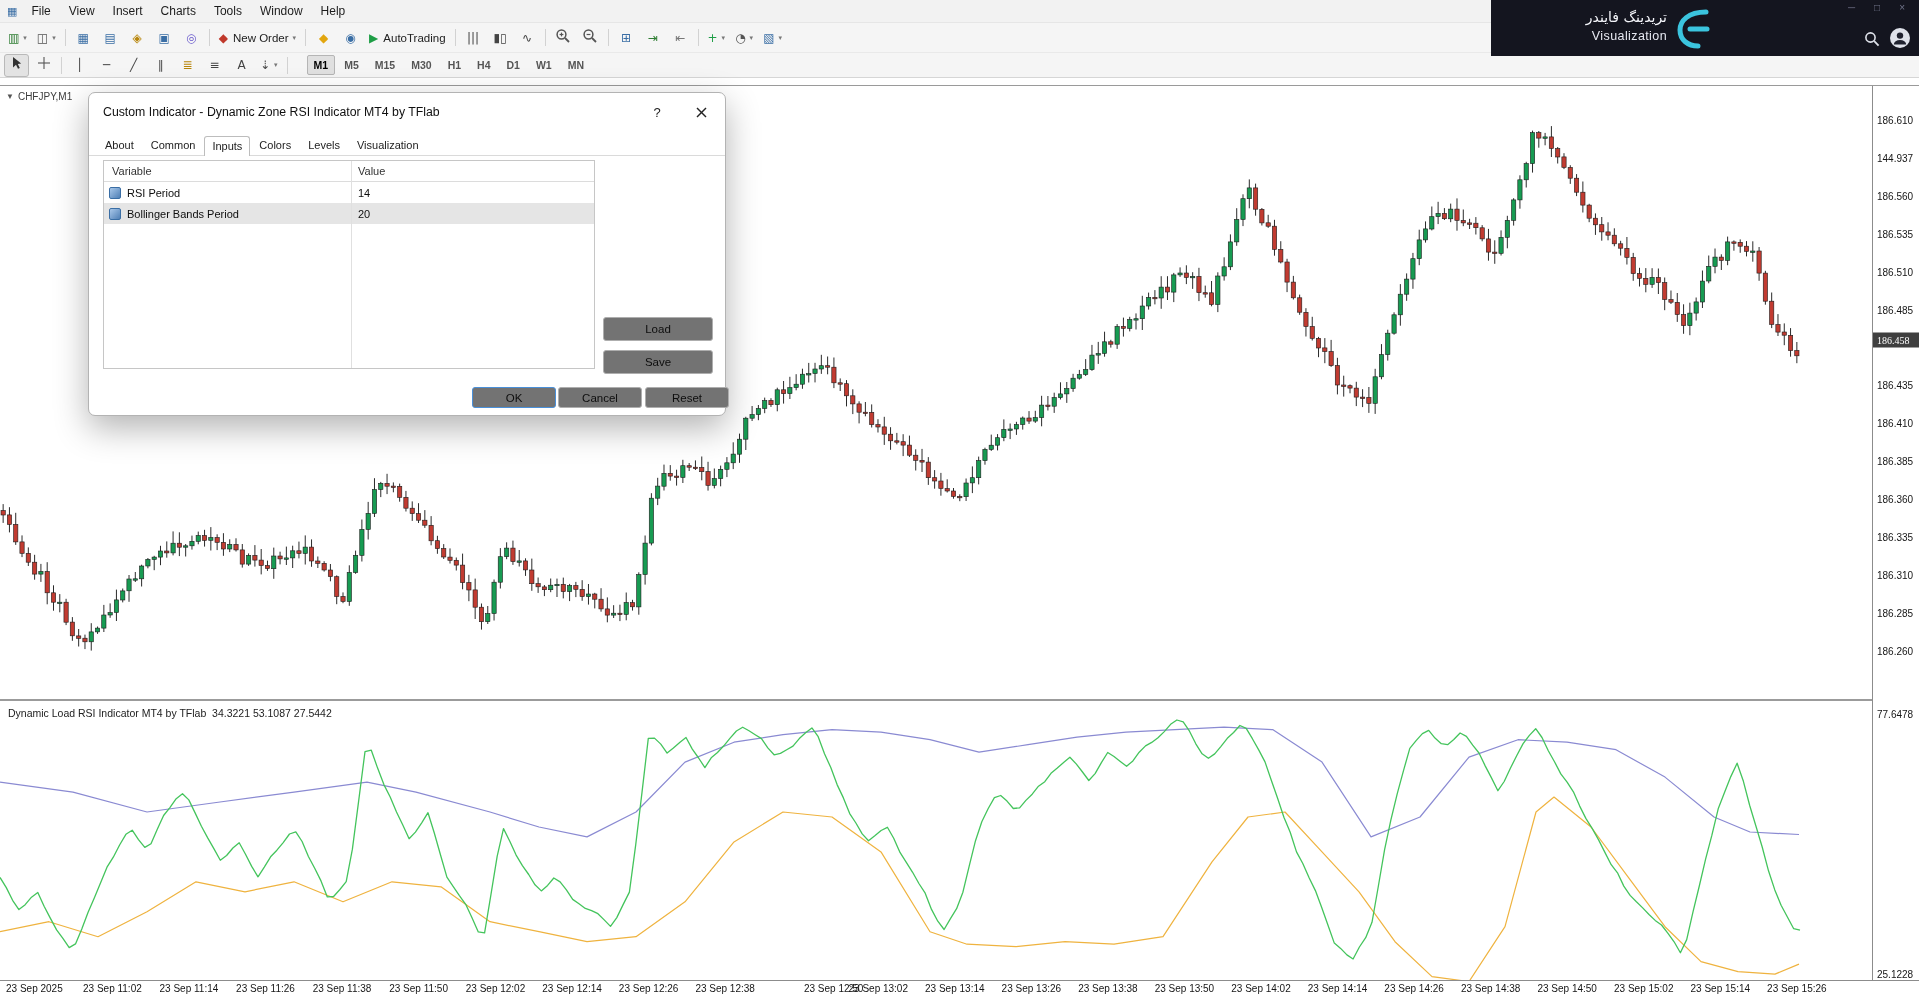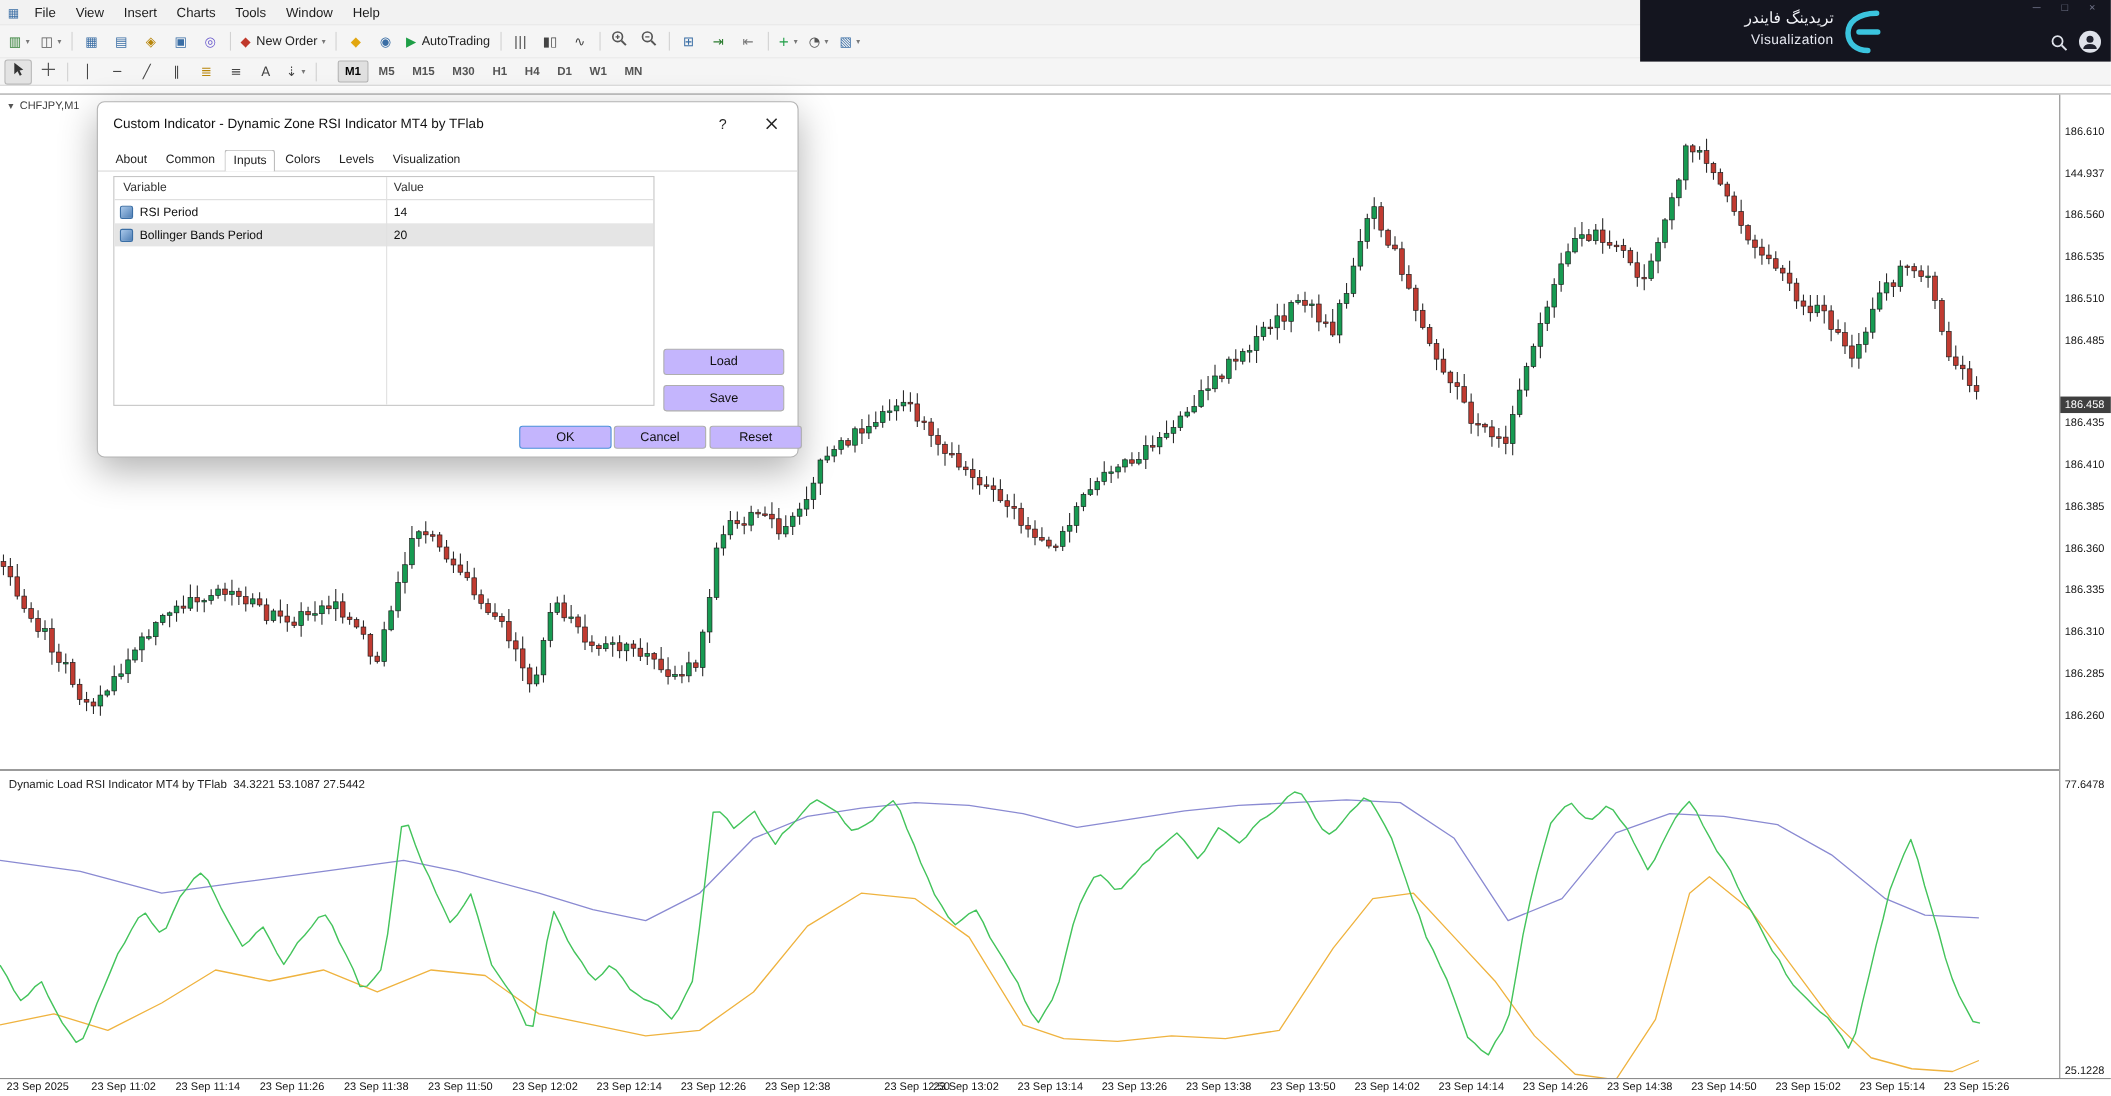--- a/index.html
+++ b/index.html
@@ -74,21 +74,21 @@
   .tbl-head{height:21px;border-bottom:1px solid #dcdcdc;display:flex;align-items:center;font-size:11px;color:#333}
   .col-var{width:247px;padding-left:8px}
   .col-val{padding-left:7px}
   .tbl-vline{position:absolute;left:247px;top:0;bottom:0;width:1px;background:#e0e0e0}
   .trow{height:21px;display:flex;align-items:center;font-size:11px;color:#0e0e0e}
   .trow.selected{background:#e5e5e5}
   .ricon{width:12px;height:12px;margin:0 6px 0 5px;border-radius:2px;flex:0 0 12px;
     background:linear-gradient(135deg,#a9c8ea,#4f7fb5);border:1px solid #3a6ea5}
   .rname{width:224px;white-space:nowrap}
   .rval{padding-left:7px}
-  .dlg-btn{position:absolute;height:24px;width:110px;background:#c4b5fd;border:1px solid #aeaeae;
+  .dlg-btn{position:absolute;height:24px;width:110px;background:#737373;border:1px solid #aeaeae;
     border-radius:3px;font-size:11.5px;color:#0e0e0e;font-family:inherit;cursor:pointer}
   .dlg-btn.small{width:84px;height:21px}
   .dlg-btn.ok{border-color:#4a90d9}
   #btn-load{left:514px;top:224px}
   #btn-save{left:514px;top:257px}
   #btn-ok{left:383px;top:294px}
   #btn-cancel{left:469px;top:294px}
   #btn-reset{left:556px;top:294px}
 </style>
 </head>
@@ -843,21 +843,21 @@
       </svg>
     <div class="symbol">
       <span class="symtri">▼</span>
       <span>CHFJPY,M1</span>
     </div>
     <div class="indlabel">
       <span>Dynamic Load RSI Indicator MT4 by TFlab</span>&nbsp;
       <span class="indvals">34.3221 53.1087 27.5442</span>
     </div>
     <div class="paxis" id="paxis">
-      <div class="ptag" id="ptag" style="top: 282px;">186.458</div>
+      <div class="ptag" id="ptag" style="top: 254px; font-family: Liberation Serif, serif;">186.458</div>
       <div class="plabel scale-top">77.6478</div>
       <div class="plabel scale-bottom">25.1228</div>
     <div class="plabel" style="top: 34px;">186.610</div>
         <div class="plabel" style="top: 71.9px;">144.937</div>
         <div class="plabel" style="top: 109.8px;">186.560</div>
         <div class="plabel" style="top: 147.7px;">186.535</div>
         <div class="plabel" style="top: 185.6px;">186.510</div>
         <div class="plabel" style="top: 223.5px;">186.485</div>
         <div class="plabel" style="top: 299.3px;">186.435</div>
         <div class="plabel" style="top: 337.2px;">186.410</div>

